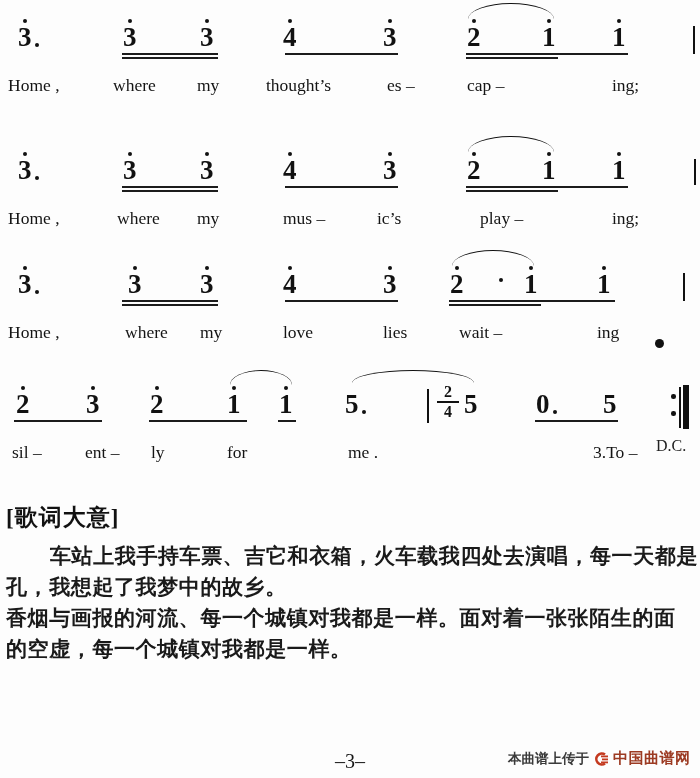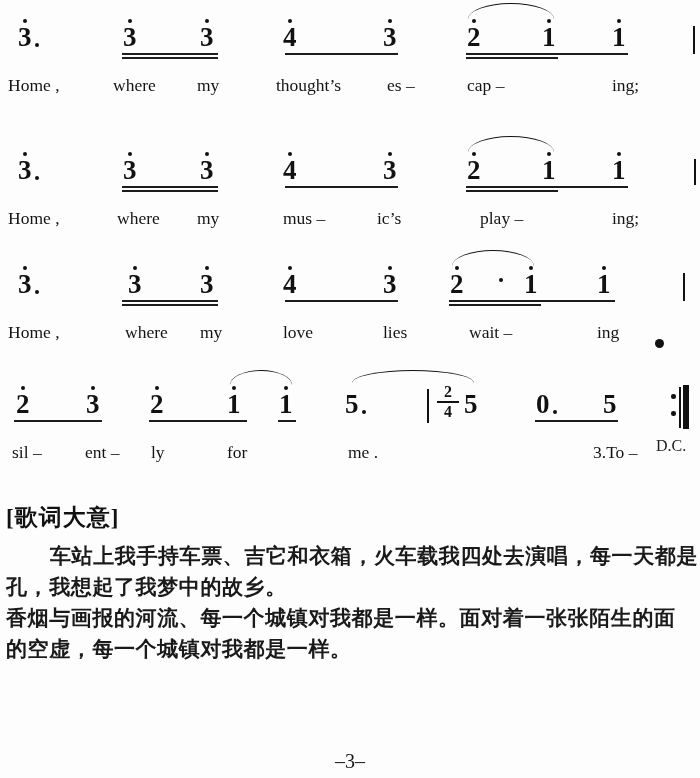--- a/index.html
+++ b/index.html
@@ -63,21 +63,21 @@
         <div class="beam" style="left: 122px; width: 96px; top: 53px;"></div>
         <div class="beam" style="left: 122px; width: 96px; top: 57px;"></div>
         <div class="beam" style="left: 285px; width: 113px; top: 53px;"></div>
         <div class="beam" style="left: 466px; width: 162px; top: 53px;"></div>
         <div class="beam" style="left: 466px; width: 92px; top: 57px;"></div>
         <div class="slur" style="left: 468px; width: 86px; height: 15px; top: 3px;"></div>
         <div class="barline" style="left: 693px; top: 26px; height: 28px;"></div>
         <div class="lyric" style="left: 8px;">Home ,</div>
         <div class="lyric" style="left: 113px;">where</div>
         <div class="lyric" style="left: 197px;">my</div>
-        <div class="lyric" style="left: 276px; text-align: right;">thought’s</div>
+        <div class="lyric" style="left: 266px; text-align: right;">thought’s</div>
         <div class="lyric" style="left: 387px;">es –</div>
         <div class="lyric" style="left: 467px;">cap –</div>
         <div class="lyric" style="left: 612px;">ing;</div>
       </div>
       <div class="m-line" style="top: 133px;">
         <div class="note-num" style="left: 18px;">3</div>
         <div class="octave-dot" style="left: 23px;"></div>
         <div class="aug-dot" style="left: 35px;"></div>
         <div class="note-num" style="left: 123px;">3</div>
         <div class="octave-dot" style="left: 128px;"></div>
@@ -133,21 +133,21 @@
         <div class="beam" style="left: 449px; width: 92px; top: 57px;"></div>
         <div class="slur" style="left: 452px; width: 82px; height: 15px; top: 3px;"></div>
         <div class="barline" style="left: 683px; top: 26px; height: 28px;"></div>
         <div class="free-dot" style="left: 499px; top: 31px; width: 4px; height: 4px;"></div>
         <div class="free-dot" style="left: 655px; top: 92px; width: 9px; height: 9px;"></div>
         <div class="lyric" style="left: 8px;">Home ,</div>
         <div class="lyric" style="left: 125px;">where</div>
         <div class="lyric" style="left: 200px;">my</div>
         <div class="lyric" style="left: 283px;">love</div>
         <div class="lyric" style="left: 383px;">lies</div>
-        <div class="lyric" style="left: 469px; font-family: Liberation Serif, serif;">wait –</div>
+        <div class="lyric" style="left: 459px; font-family: Liberation Serif, serif;">wait –</div>
         <div class="lyric" style="left: 597px;">ing</div>
       </div>
       <div class="m-line" style="top: 367px;">
         <div class="note-num" style="left: 16px;">2</div>
         <div class="octave-dot" style="left: 21px;"></div>
         <div class="note-num" style="left: 86px;">3</div>
         <div class="octave-dot" style="left: 91px;"></div>
         <div class="note-num" style="left: 150px;">2</div>
         <div class="octave-dot" style="left: 155px;"></div>
         <div class="note-num" style="left: 227px;">1</div>
@@ -191,14 +191,26 @@
     <div id="section-body">
         <div class="cn-line indent">车站上我手持车票、吉它和衣箱，火车载我四处去演唱，每一天都是</div>
         <div class="cn-line">孔，我想起了我梦中的故乡。</div>
         <div class="cn-line">香烟与画报的河流、每一个城镇对我都是一样。面对着一张张陌生的面</div>
         <div class="cn-line">的空虚，每一个城镇对我都是一样。</div>
       </div>
   </div>
 
   <div id="page-number">–3–</div>
 
+  <div id="watermark">
+    <span id="wm-prefix">本曲谱上传于</span>
+    <span id="wm-logo">
+      <svg width="16" height="16" viewBox="0 0 16 16">
+        <path d="M12 3.5 A5.5 5.5 0 1 0 12 12.5" fill="none" stroke="#c43a20" stroke-width="2.6"></path>
+        <rect x="8" y="4.5" width="7" height="1.8" fill="#c43a20"></rect>
+        <rect x="9" y="7.5" width="6" height="1.8" fill="#c43a20"></rect>
+        <rect x="8" y="10.5" width="7" height="1.8" fill="#c43a20"></rect>
+      </svg>
+    </span>
+    <span id="wm-site">中国曲谱网</span>
+  </div>
 
 </div>
 
 </body></html>

